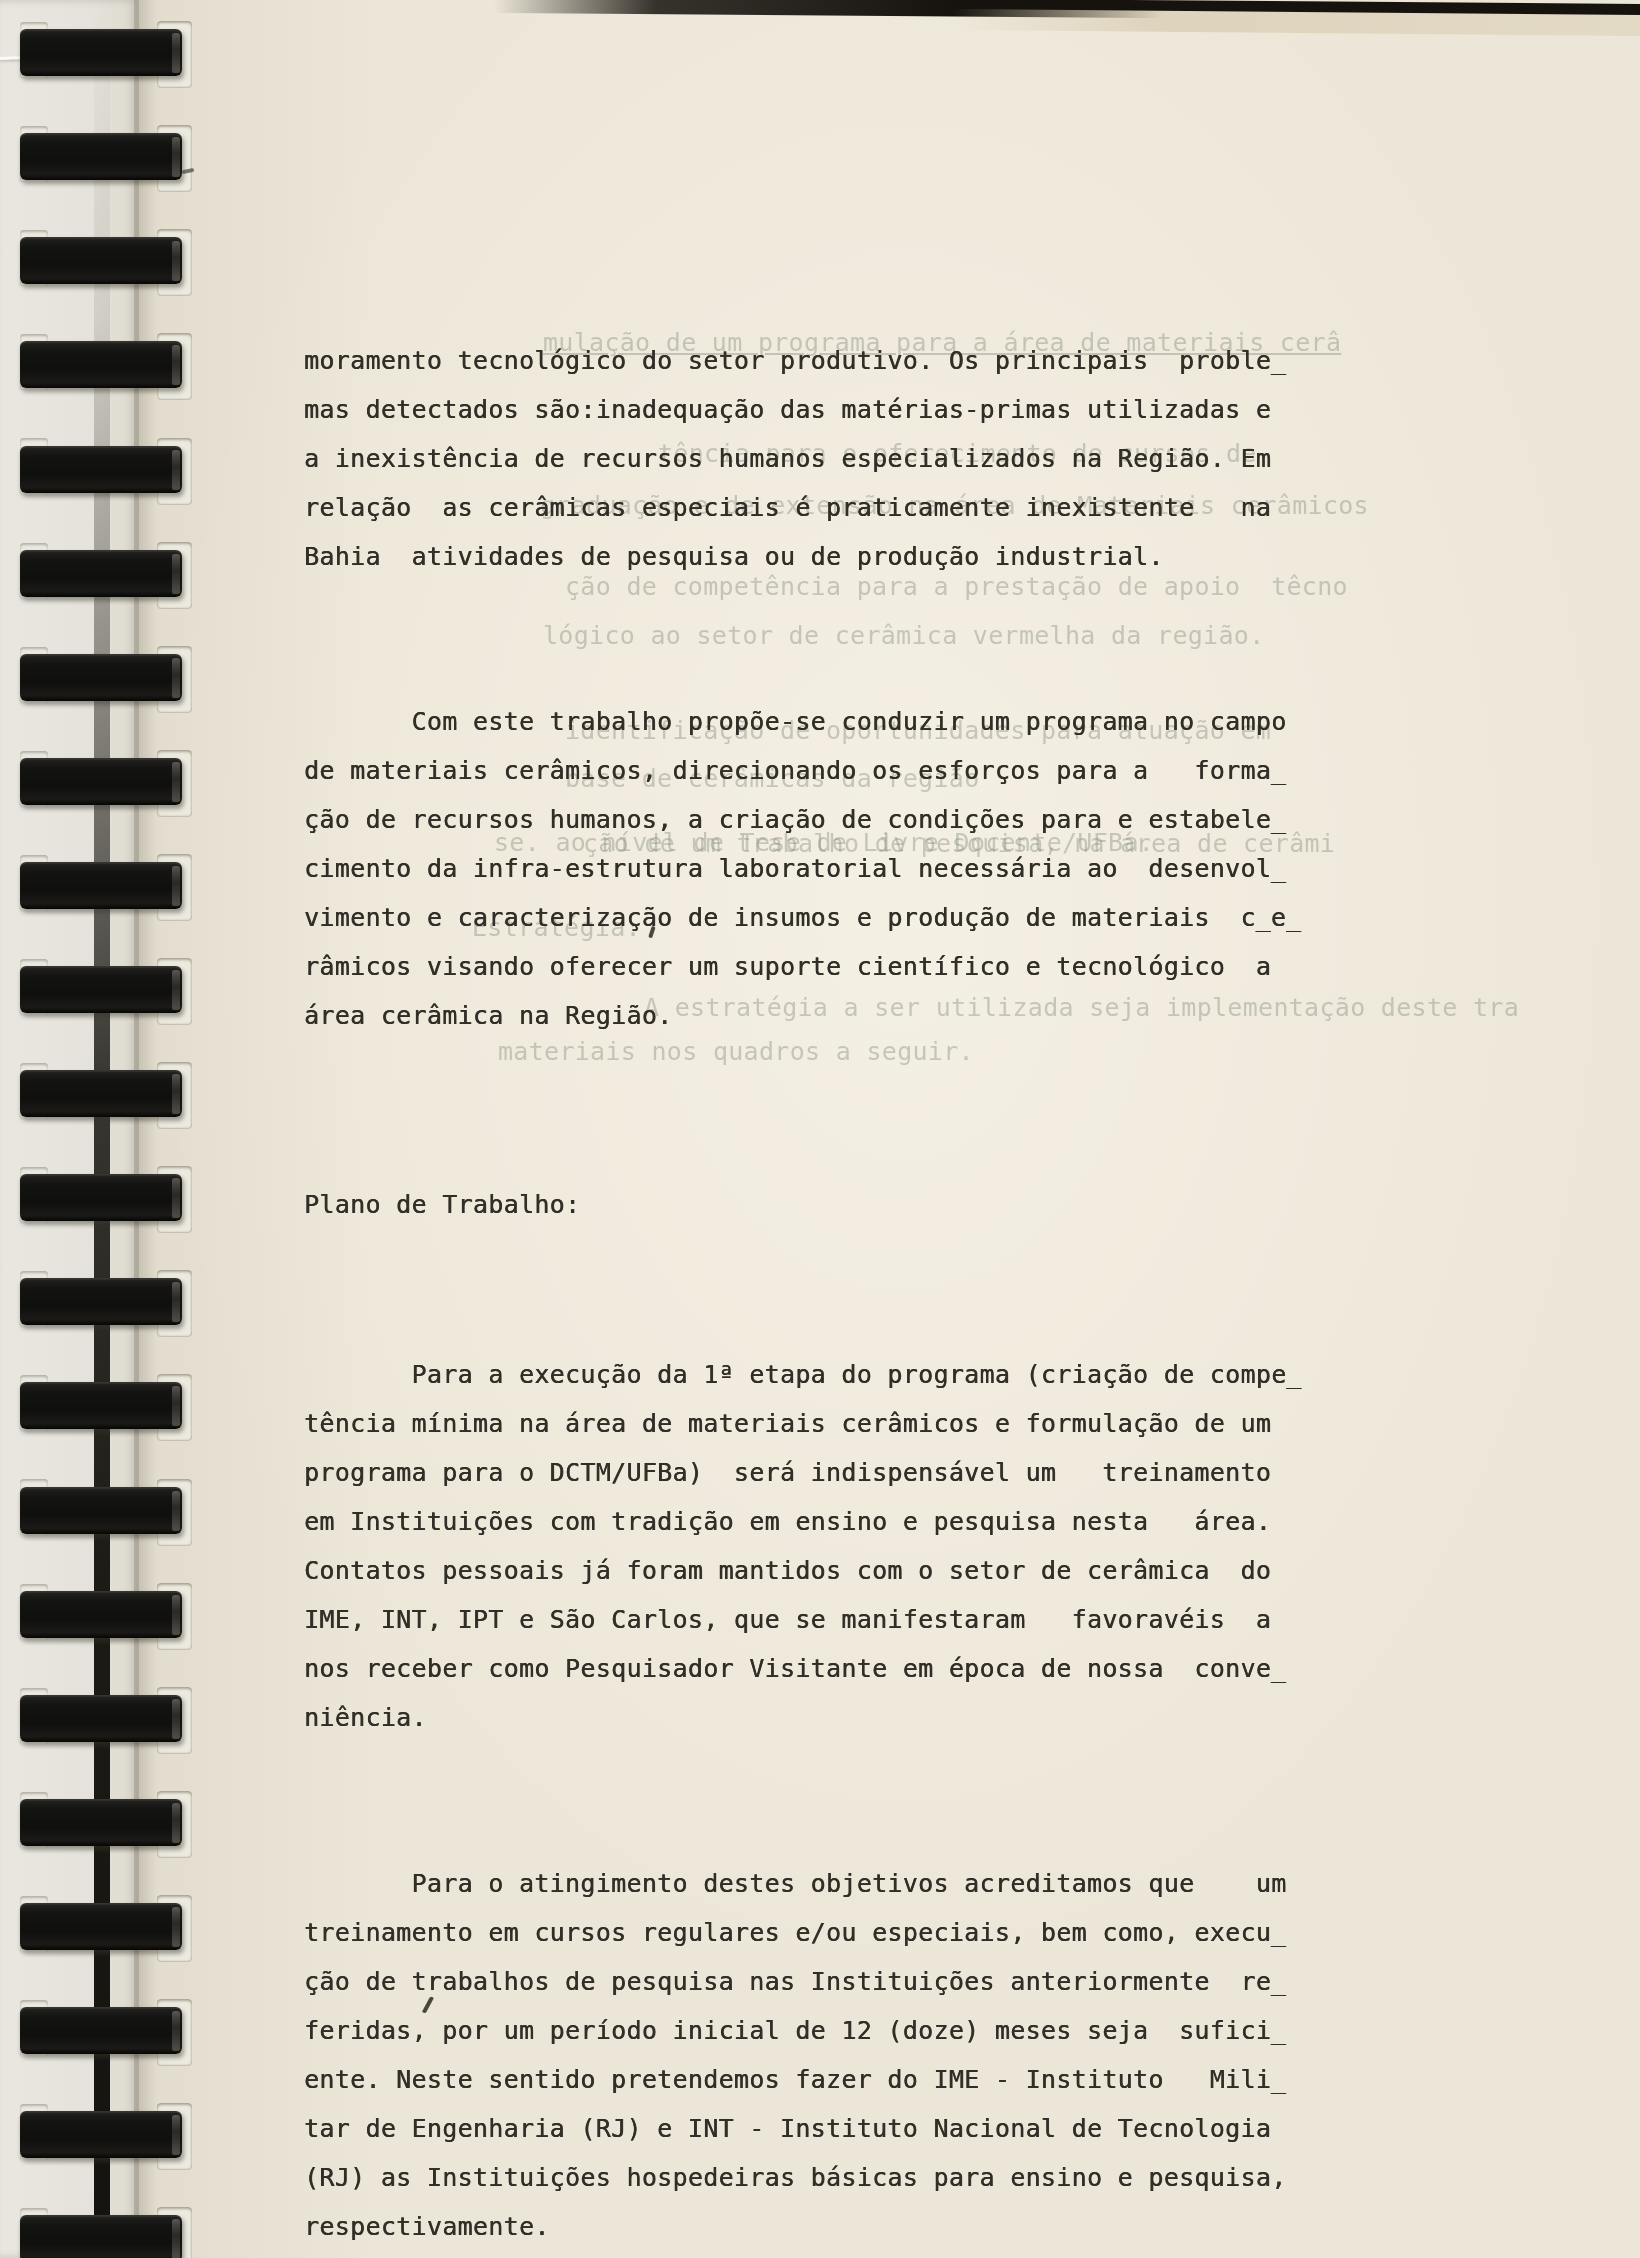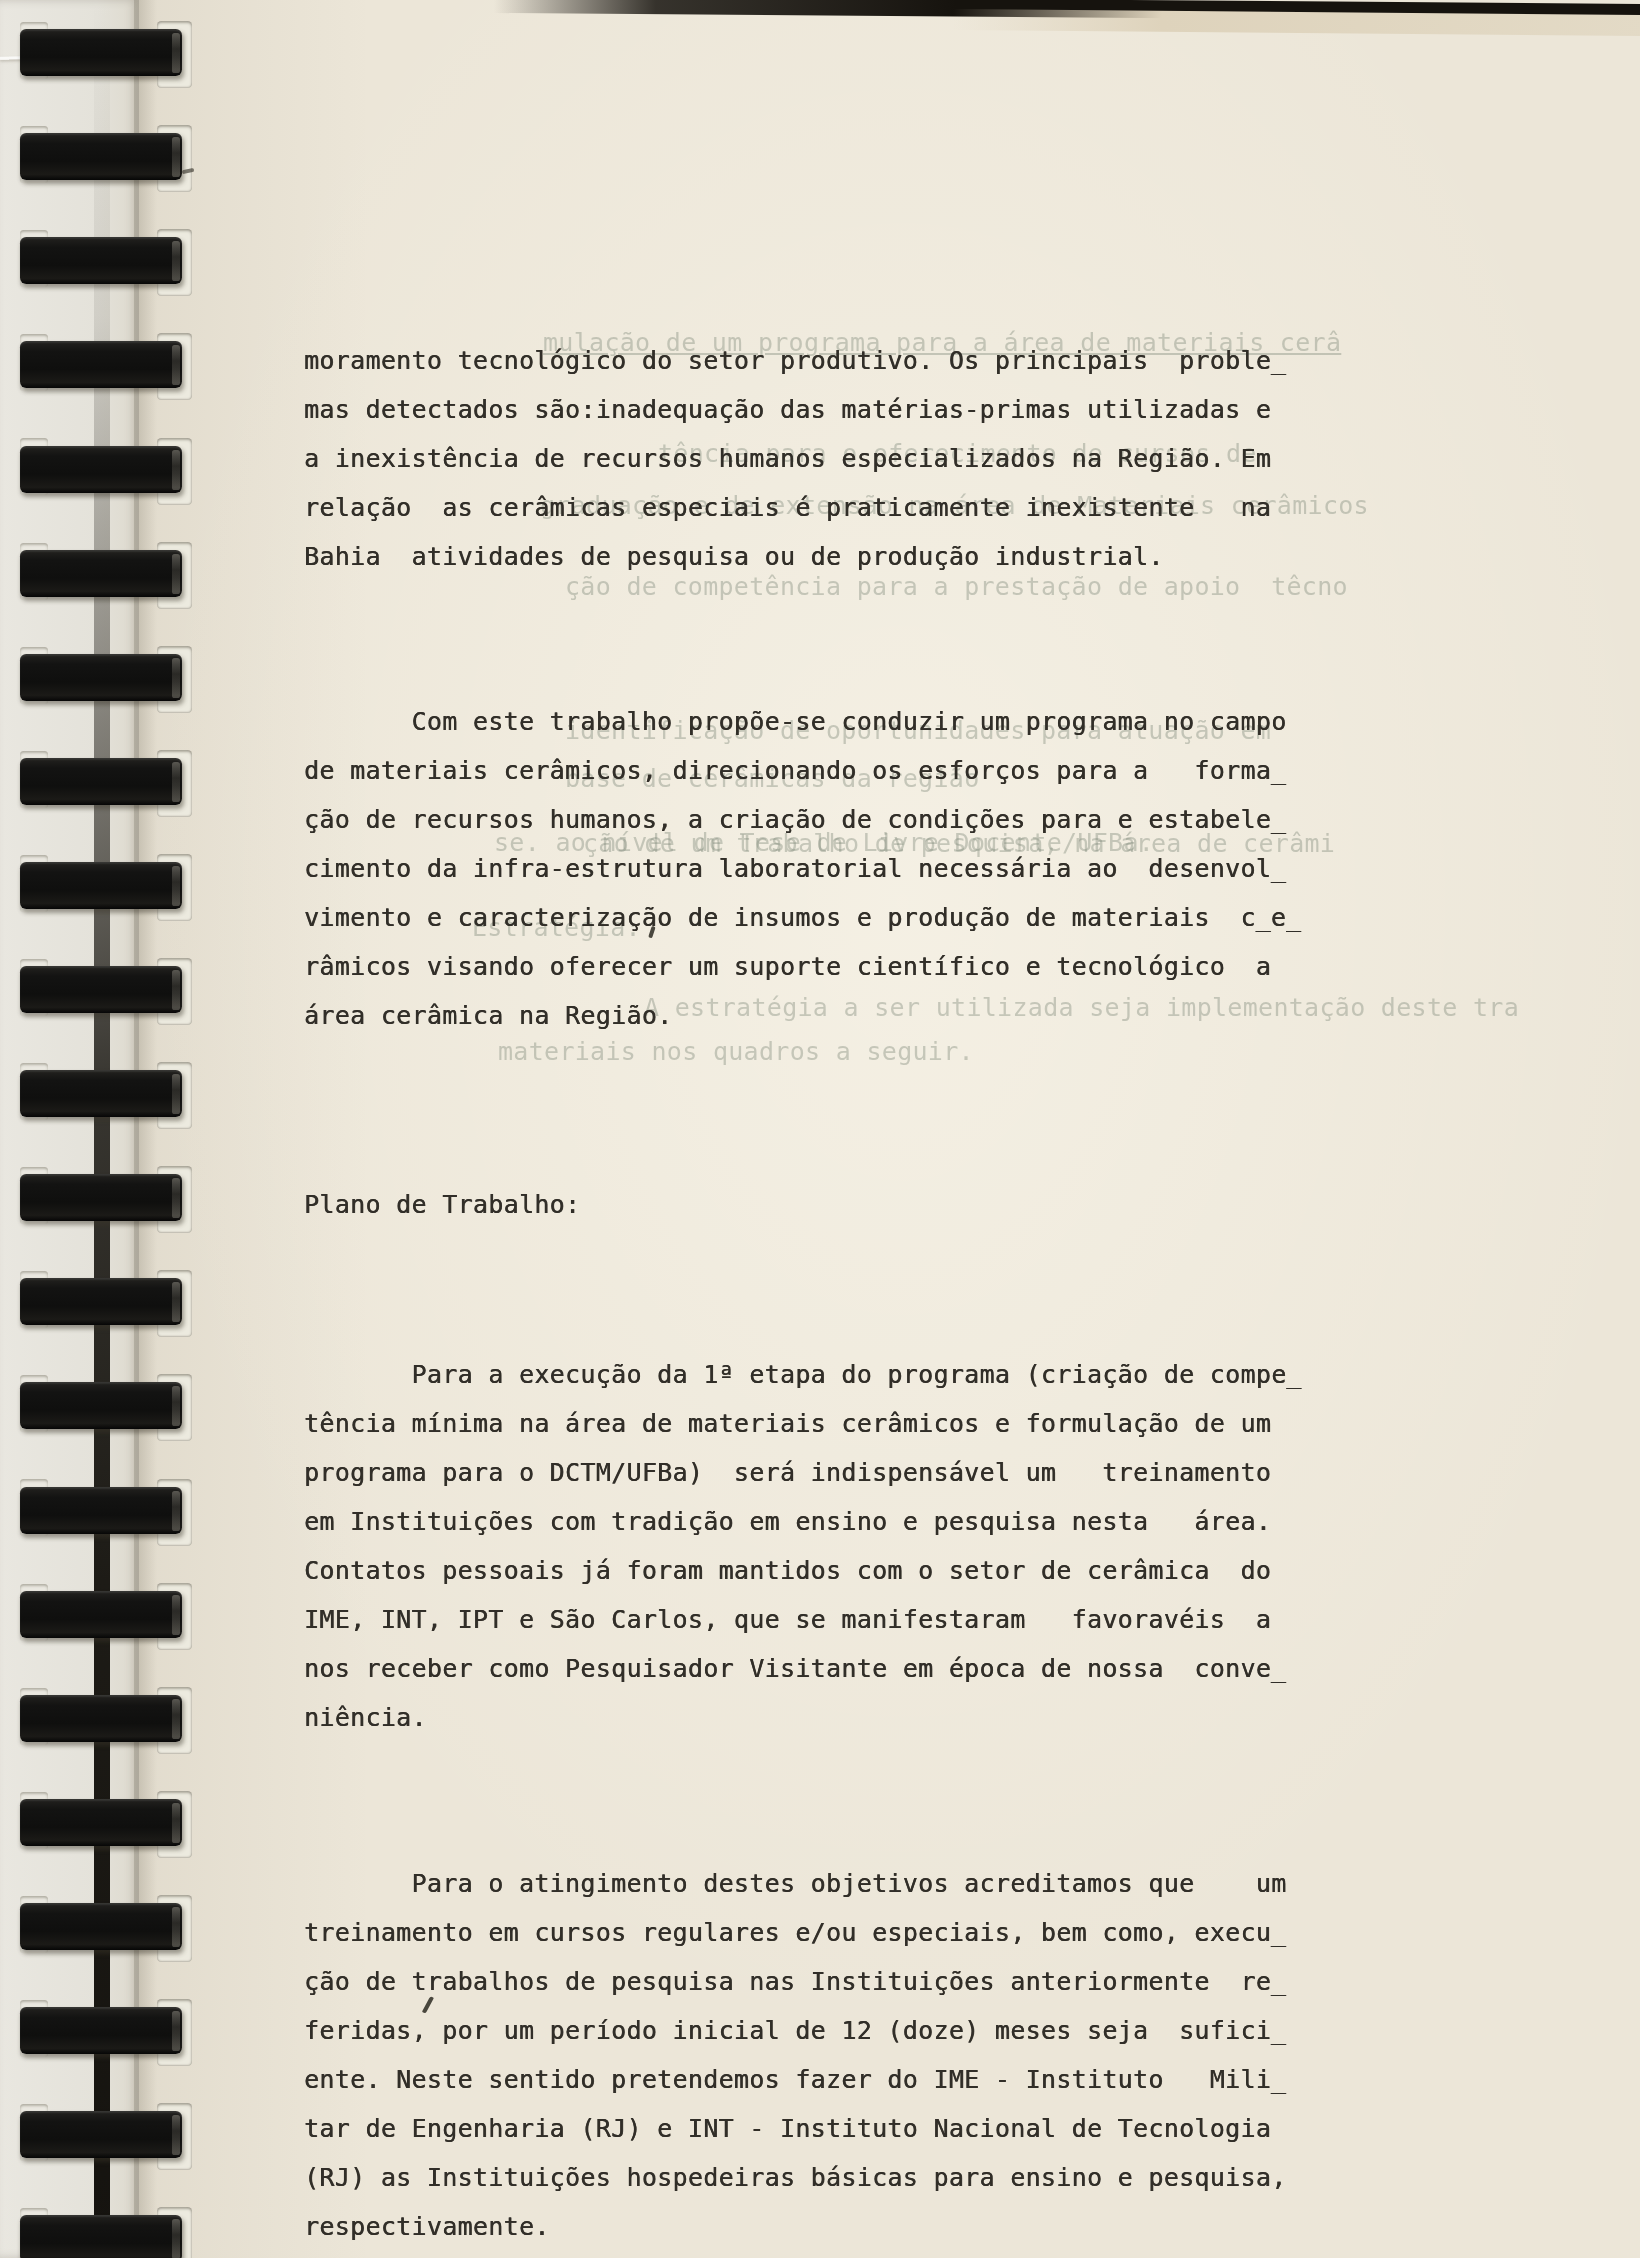--- a/index.html
+++ b/index.html
@@ -177,20 +177,21 @@
     </div>
 
   <div class="top-edge"></div>
   <div class="top-edge-paper"></div>
 
   <div class="ghosts" id="ghosts">
       <span class="ghost" style="left: 543px; top: 328px; text-decoration: underline;">mulação de um programa para a área de materiais cerâ</span>
       <span class="ghost" style="left: 618px; top: 439px; margin-left: 40px;">tência para o oferecimento de cursos de</span>
       <span class="ghost" style="left: 540px; top: 491px;">graduação e de extensão na área de Materiais cerâmicos</span>
       <span class="ghost" style="left: 565px; top: 572px;">ção de competência para a prestação de apoio  têcno</span>
+      <span class="ghost" style="left: 543px; top: 621px;">lógico ao setor de cerâmica vermelha da região.</span>
       <span class="ghost" style="left: 565px; top: 716px;">identificação de oportunidades para atuação em</span>
       <span class="ghost" style="left: 565px; top: 764px;">base de cerâmicas da região</span>
       <span class="ghost" style="left: 547px; top: 829px; margin-left: 36px;">ção de um trabalho de pesquisa, na área de cerâmi</span>
       <span class="ghost" style="left: 494px; top: 828px;">se. ao nível de Tese de Livre Docente/UFBa.</span>
       <span class="ghost" style="left: 472px; top: 913px;">Estratégia:</span>
       <span class="ghost" style="left: 644px; top: 993px;">A estratégia a ser utilizada seja implementação deste tra</span>
       <span class="ghost" style="left: 498px; top: 1037px;">materiais nos quadros a seguir.</span>
     </div>
 
   <div class="content">

